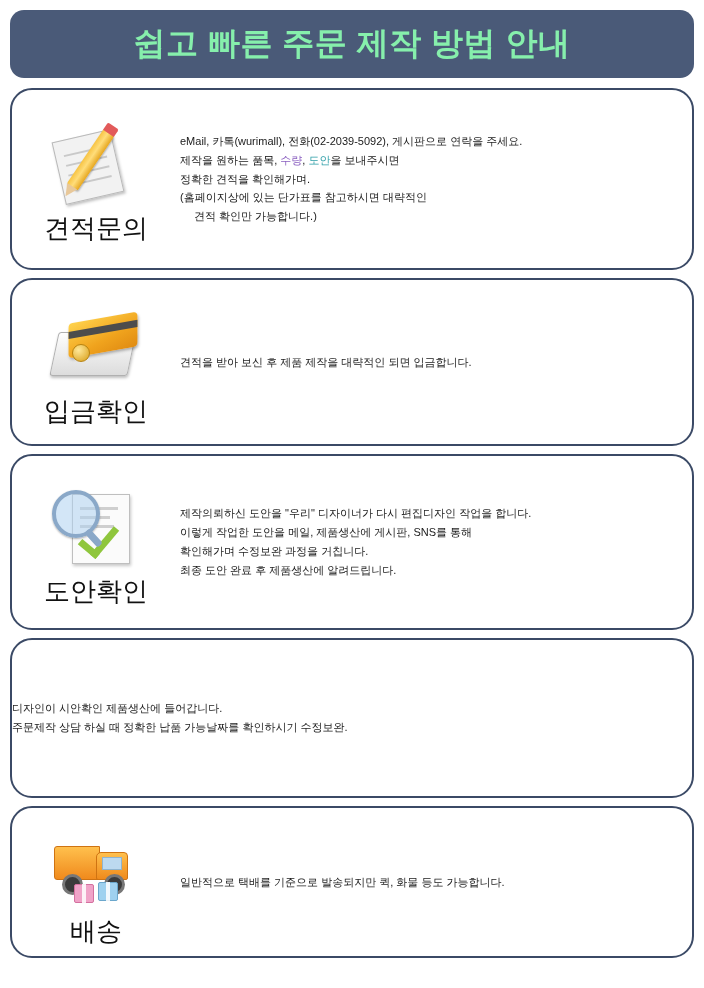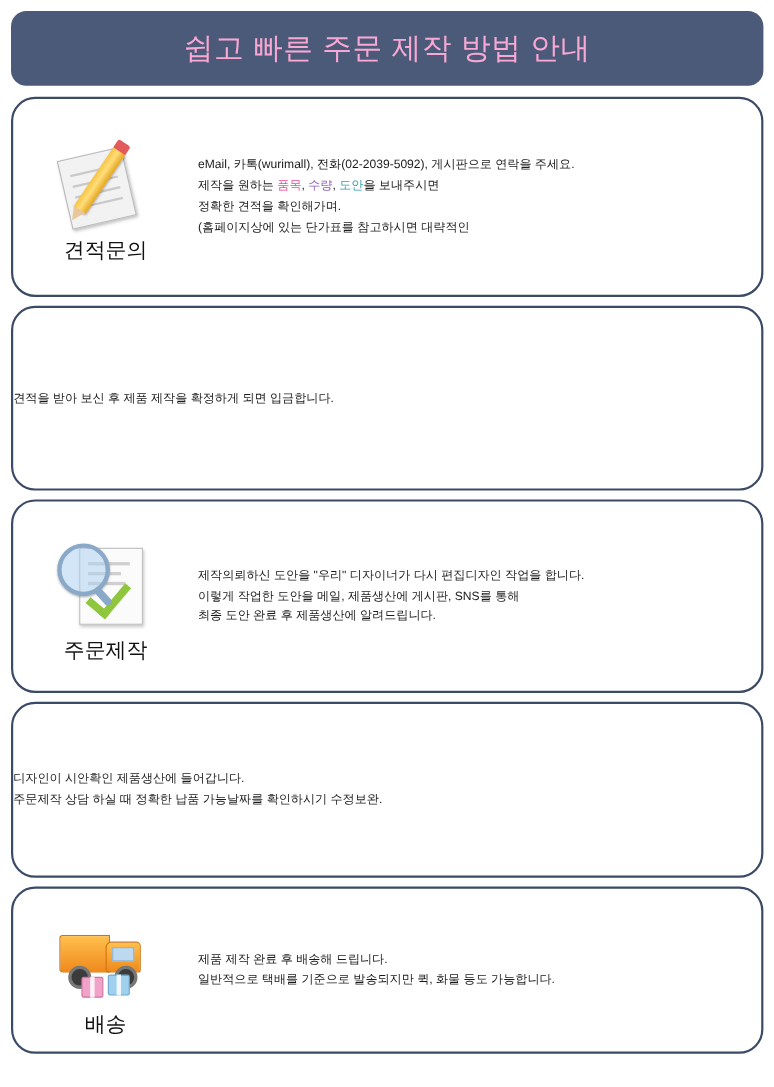--- a/index.html
+++ b/index.html
@@ -25,23 +25,23 @@
   .header {
     margin: 4px 4px 10px 4px;
     height: 68px;
     background: #4a5a78;
     border-radius: 14px;
     display: flex;
     align-items: center;
     justify-content: center;
   }
   .header-title {
-    color: #f9a8d4;
-    font-size: 27px;
-    font-weight: normal;
+    color: #86efac;
+    font-size: 32px;
+    font-weight: bold;
     letter-spacing: 0.5px;
   }
 
   
   .steps {
     display: flex;
     flex-direction: column;
     gap: 8px;
     margin: 0 4px;
   }
@@ -70,40 +70,40 @@
     padding-top: 6px;
     box-sizing: border-box;
   }
   .icon-wrap {
     width: 104px;
     height: 86px;
     position: relative;
     margin-bottom: 6px;
   }
   .step-label {
-    font-size: 19px;
+    font-size: 26px;
     color: #111111;
     font-weight: normal;
   }
   .step-right {
     flex: 1;
     display: flex;
     flex-direction: column;
     justify-content: center;
     padding: 0 14px 0 0;
     box-sizing: border-box;
   }
   .line {
     font-size: 11px;
     color: #1a1a1a;
     line-height: 1.72;
     white-space: pre;
   }
   .line.indent { padding-left: 14px; }
-  .hl-orange { color: #ec4899; }
+  .hl-orange { color: #000000; }
   .hl-purple { color: #8a5fc0; }
   .hl-teal   { color: #2f9fa8; }
 
   
   
   .ic-pad {
     position: absolute;
     left: 14px; top: 16px;
     width: 58px; height: 62px;
     background: #f2f2f2;
@@ -286,45 +286,57 @@
           </div>
           <div class="ic-pencil"></div>
         </div>
         <div class="step-label">견적문의</div>
       </div>
       <div class="step-right">
         <div class="line">eMail, 카톡(wurimall), 전화(02-2039-5092), 게시판으로 연락을 주세요.</div>
         <div class="line">제작을 원하는 <span class="hl-orange">품목</span>, <span class="hl-purple">수량</span>, <span class="hl-teal">도안</span>을 보내주시면</div>
         <div class="line">정확한 견적을 확인해가며.</div>
         <div class="line">(홈페이지상에 있는 단가표를 참고하시면 대략적인</div>
+        <div class="line indent">견적 확인만 가능합니다.)</div>
       </div>
     </div>
 
     <div class="step step-2">
-      <div class="step-right">
-        <div class="line">견적을 받아 보신 후 제품 제작을 확정하게 되면 입금합니다.</div>
+      <div class="step-left">
+        <div class="icon-wrap">
+          <div class="ic-wallet"></div>
+          <div class="ic-card">
+              <div class="stripe"></div>
+            </div>
+          <div class="ic-coin"></div>
+        </div>
+        <div class="step-label">입금확인</div>
+      </div>
+      <div class="step-right">
+        <div class="line">견적을 받아 보신 후 제품 제작을 대략적인 되면 입금합니다.</div>
       </div>
     </div>
 
     <div class="step step-3">
       <div class="step-left">
         <div class="icon-wrap">
           <div class="ic-paper">
             <div class="bar" style="top:12px; width:38px"></div>
             <div class="bar" style="top:21px; width:30px"></div>
             <div class="bar" style="top:30px; width:34px"></div>
           </div>
           <div class="ic-check"></div>
           <div class="ic-lens"></div>
         </div>
-        <div class="step-label">주문제작</div>
+        <div class="step-label">도안확인</div>
       </div>
       <div class="step-right">
         <div class="line">제작의뢰하신 도안을 "우리" 디자이너가 다시 편집디자인 작업을 합니다.</div>
         <div class="line">이렇게 작업한 도안을 메일, 제품생산에 게시판, SNS를 통해</div>
+        <div class="line">확인해가며 수정보완 과정을 거칩니다.</div>
         <div class="line">최종 도안 완료 후 제품생산에 알려드립니다.</div>
       </div>
     </div>
 
     <div class="step step-4">
       <div class="step-right">
         <div class="line">디자인이 시안확인 제품생산에 들어갑니다.</div>
         <div class="line">주문제작 상담 하실 때 정확한 납품 가능날짜를 확인하시기 수정보완.</div>
       </div>
     </div>
@@ -335,19 +347,18 @@
           <div class="ic-truck-body"></div>
           <div class="ic-truck-cab"></div>
           <div class="ic-wheel w1"></div>
           <div class="ic-wheel w2"></div>
           <div class="ic-gift g1"></div>
           <div class="ic-gift g2"></div>
         </div>
         <div class="step-label">배송</div>
       </div>
       <div class="step-right">
-        <div class="line">제품 제작 완료 후 배송해 드립니다.</div>
         <div class="line">일반적으로 택배를 기준으로 발송되지만 퀵, 화물 등도 가능합니다.</div>
       </div>
     </div>
 
   </div>
 </div>
 
 </body></html>

